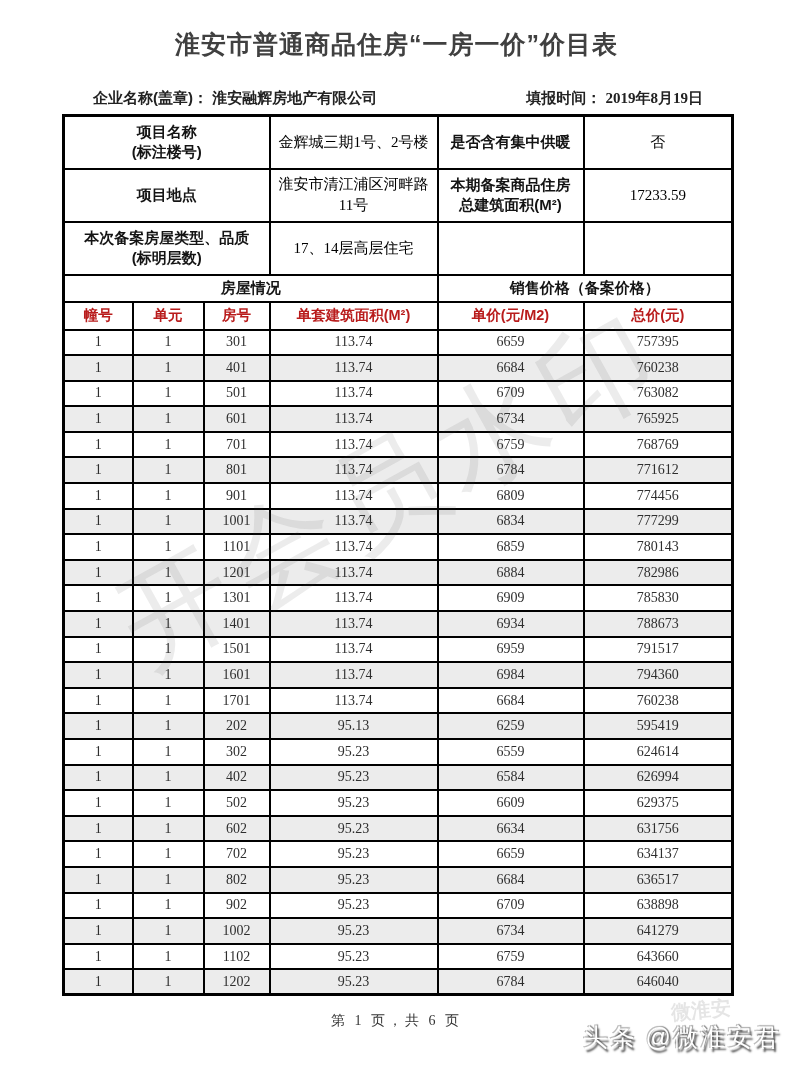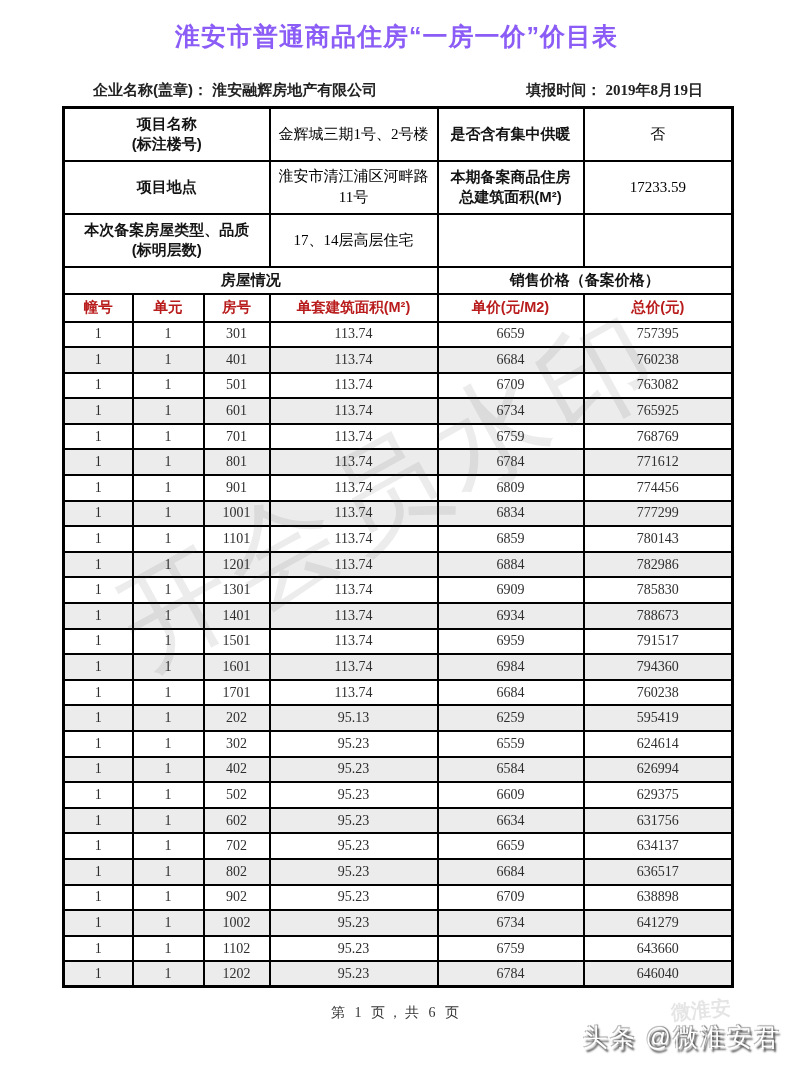--- a/index.html
+++ b/index.html
@@ -7,27 +7,27 @@
   body {
     background: #ffffff;
     font-family: "Liberation Serif", serif;
     color: #1f1f1f;
     position: relative;
     overflow: hidden;
   }
   .page { position: relative; width: 793px; height: 1066px; }
 
   .title {
-    padding-top: 20px;
+    padding-top: 28px;
     text-align: center;
     font-family: "Liberation Sans", sans-serif;
     font-size: 25px;
     font-weight: 900;
     letter-spacing: 1px;
-    color: #8b5cf6;
+    color: #404040;
   }
 
   .meta {
     display: flex;
     justify-content: space-between;
     width: 669px;
     margin: 28px 0 0 62px;
     padding: 0 28px 0 31px;
     font-size: 15px;
     font-weight: 700;

